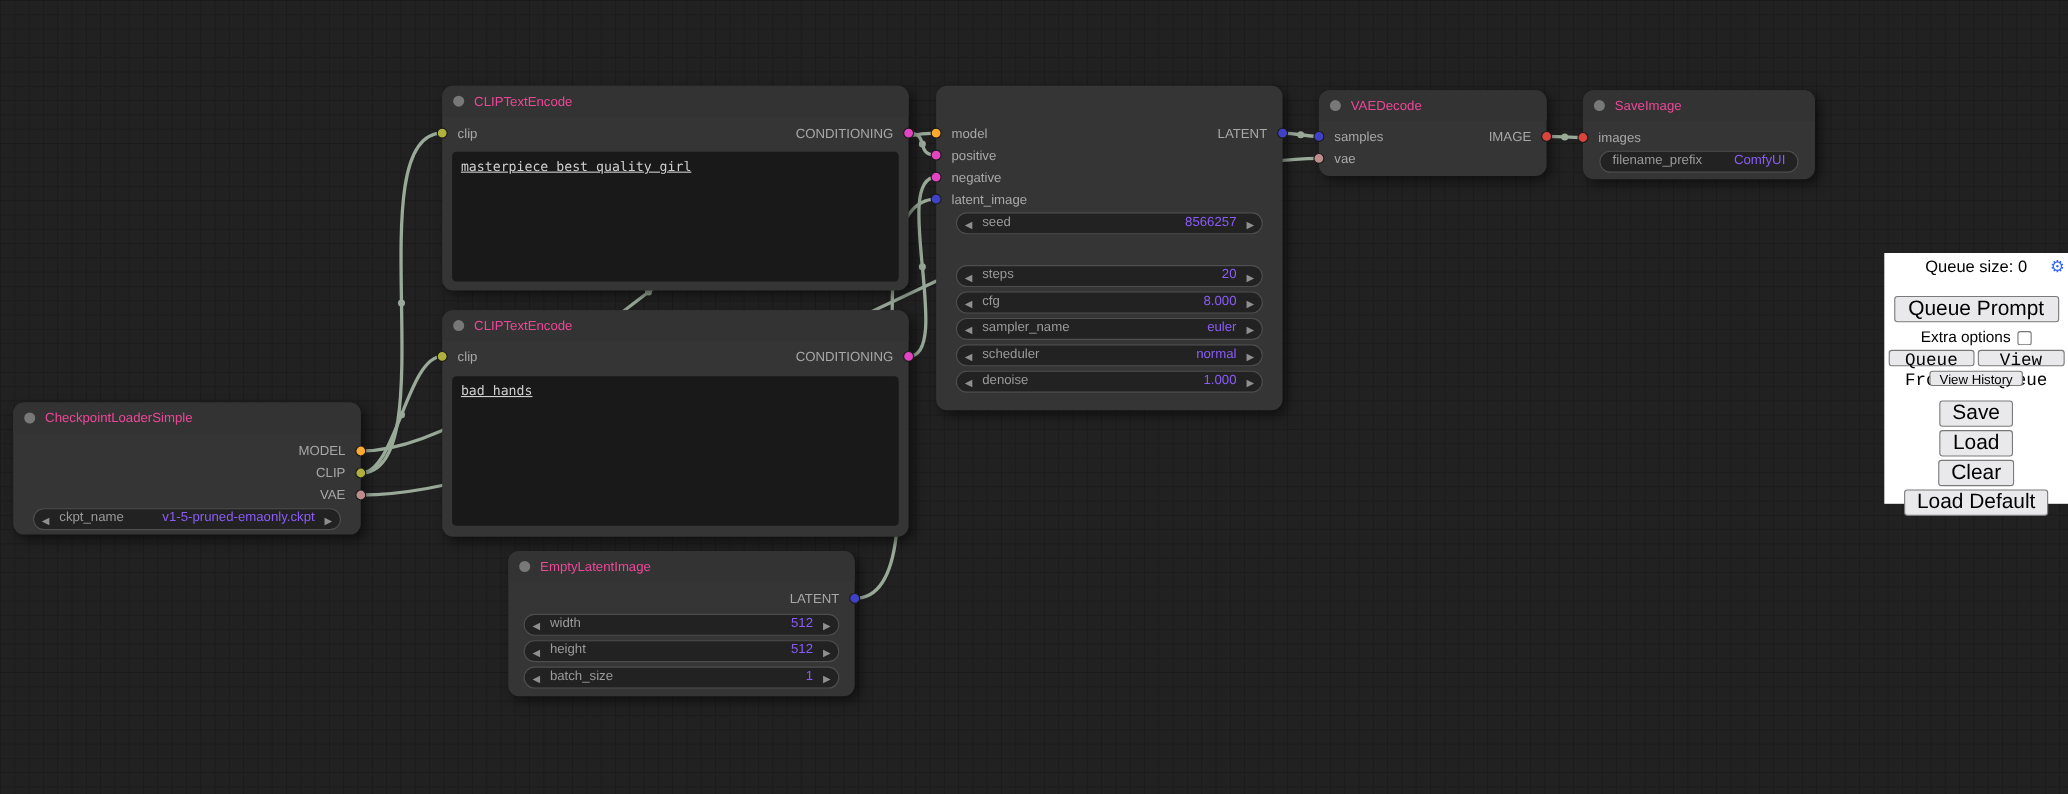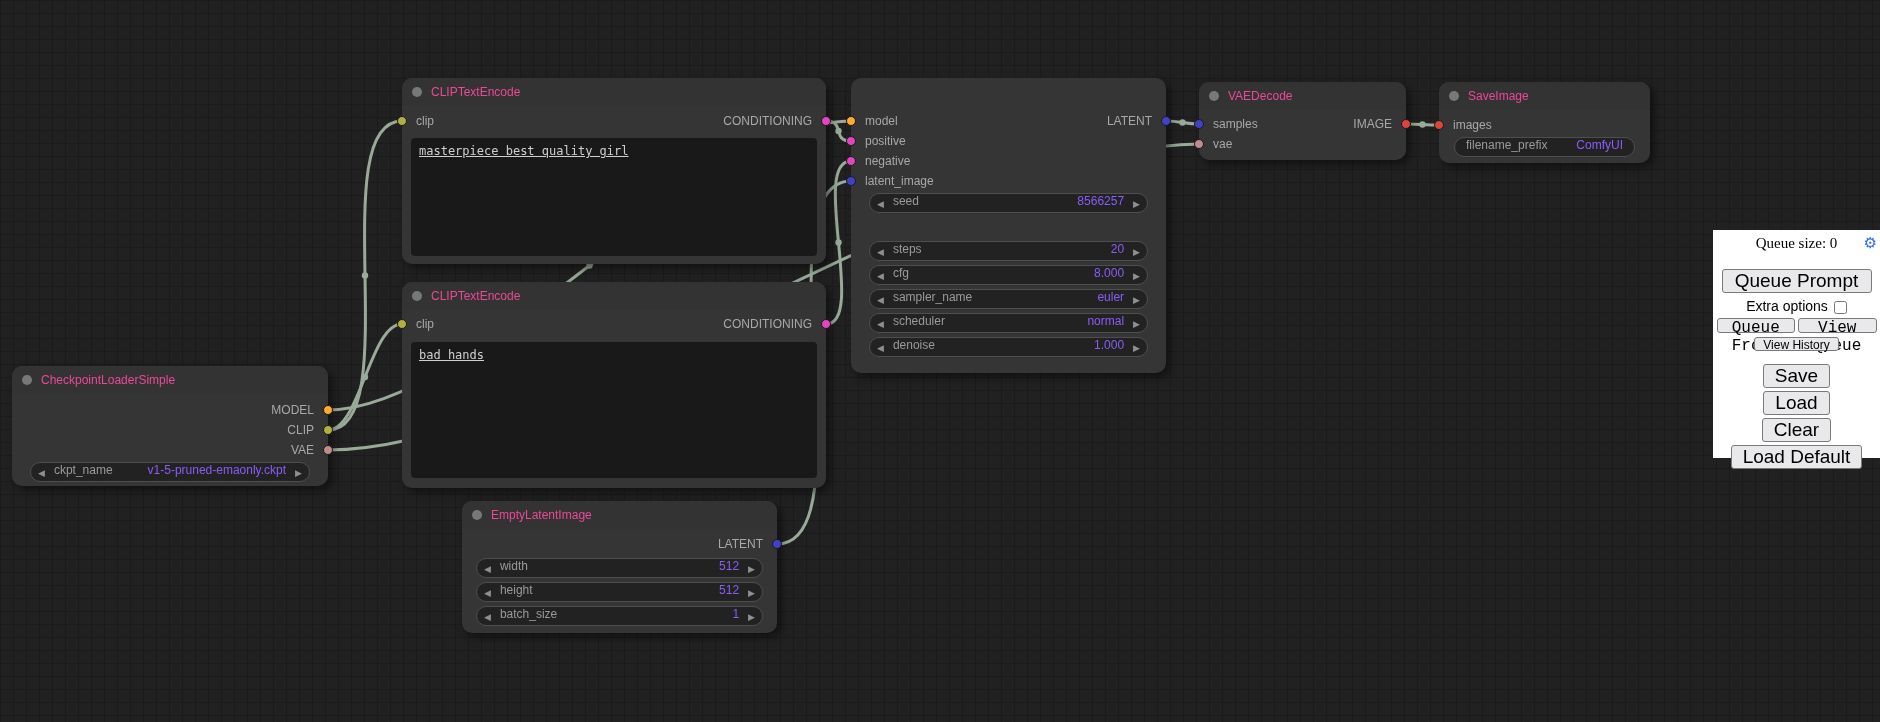--- a/index.html
+++ b/index.html
@@ -60,21 +60,21 @@
     color:#cfcfcf; font:12px "DejaVu Sans Mono", monospace;
     padding:6px 8px; resize:none; outline:none; overflow:hidden;text-decoration:underline;
   }
 
   .menu {
     position:absolute; left:1713px; top:230px; width:167px; height:228px; z-index:3;
     background:#ffffff; color:#000;
     display:flex; flex-direction:column; align-items:center;
     padding-top:3px;
   }
-  .menu-head { position:relative; width:100%; text-align:center; font-size:15px; height:20px; line-height:20px;font-family:Liberation Serif, serif; }
+  .menu-head { position:relative; width:100%; text-align:center; font-size:15px; height:20px; line-height:20px; }
   .gear { position:absolute; right:3px; top:0; font-size:15px; color:#3366FF; cursor:pointer; line-height:20px; }
   .menu button {
     font-family:"Liberation Sans", sans-serif;
     background:#e9e9eb; border:1px solid #7a7a7a; border-radius:3px; color:#000; cursor:pointer;
   }
   .btn-qp { width:150px; height:26px; font-size:19px; margin-top:16px; }
   .extra { display:flex; align-items:flex-end; gap:6px; font-size:14px; margin-top:6px; height:15px; }
   .extra input { width:13px; height:13px; }
   .row2 { display:flex; gap:3px; width:160px; margin-top:4px; }
   .row2 button { flex:1; font-size:16px; height:15px; padding:0 2px;font-family:Liberation Mono, monospace; }

